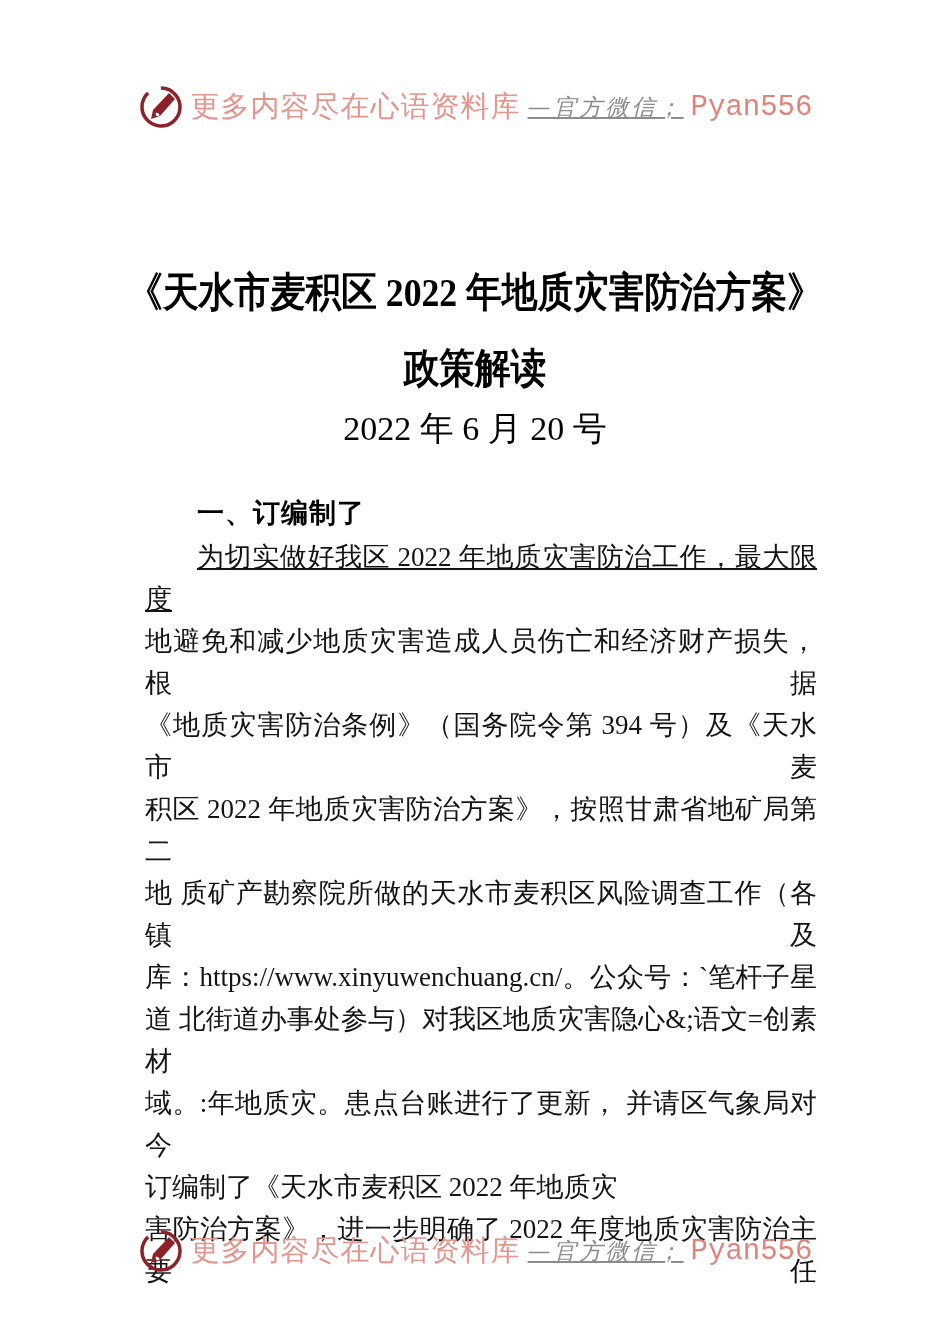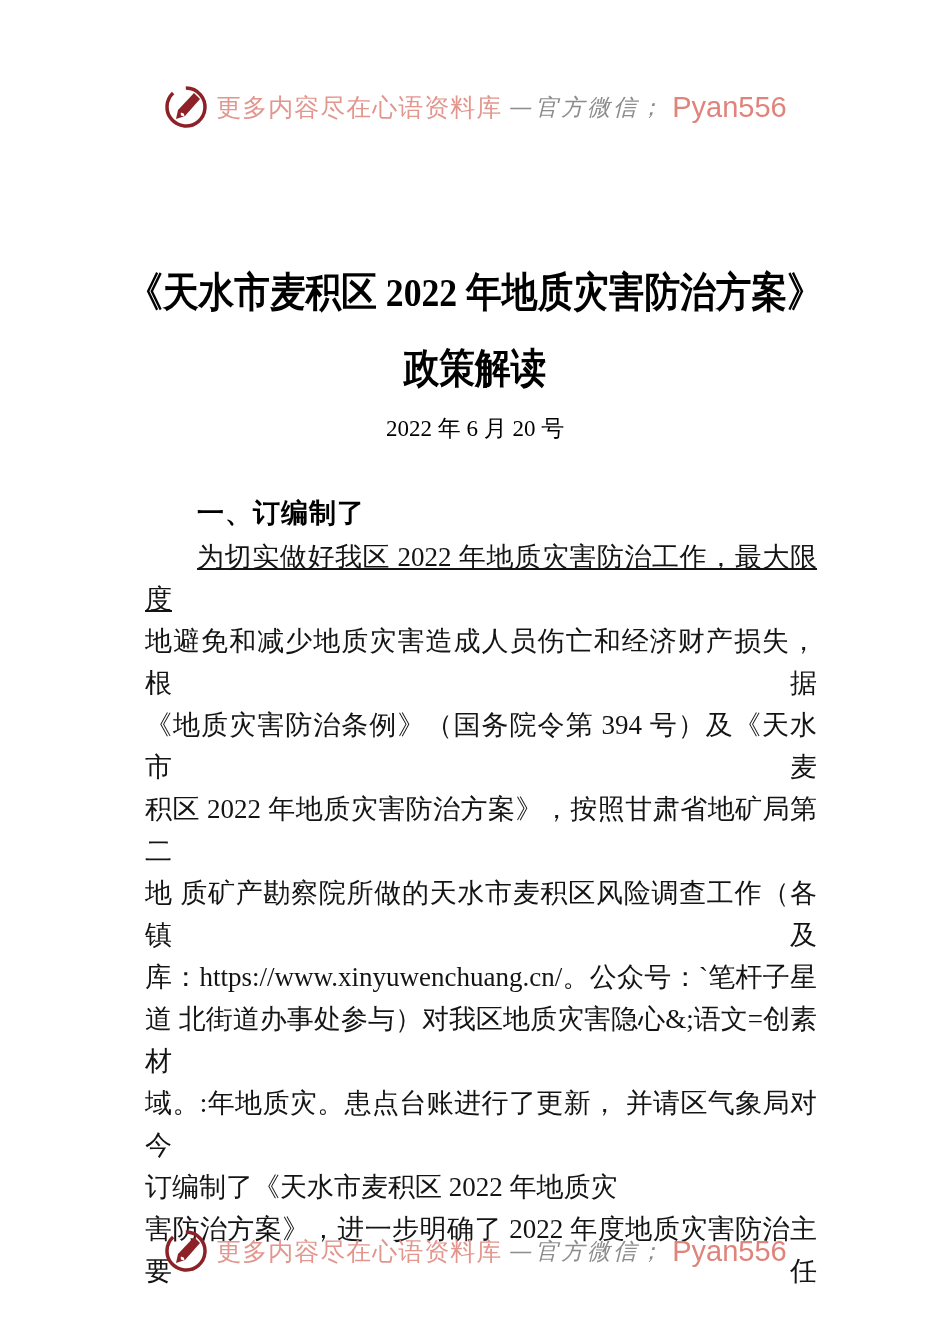--- a/index.html
+++ b/index.html
@@ -15,38 +15,38 @@
 
   
   .wm {
     position:absolute; left:0; width:100%;
     display:flex; align-items:center; justify-content:center;
     gap:7px; white-space:nowrap;
   }
   .wm-header { top:84px; }
   .wm-footer { top:1228px; }
   .wm-logo { width:46px; height:46px; flex:0 0 auto; }
-  .wm-brand { font-size:25px; letter-spacing:1px; color:#e2968e; }
+  .wm-brand { font-size:29px; letter-spacing:1px; color:#e2968e; }
   .wm-label { font-size:23px; letter-spacing:3px; font-style:italic;
-              font-family:"DejaVu Serif",serif; color:#8c8c8c; }
-  .wm-id   { font-size:29px; font-family:Liberation Sans, sans-serif; color:#e0837b; }
+              font-family:"DejaVu Serif",serif; color:#8c8c8c;text-decoration:underline; }
+  .wm-id   { font-size:29px; font-family:Liberation Mono, monospace; color:#e0837b; }
 
   
   .title-line {
     position:absolute; left:0; width:100%;
     text-align:center; font-weight:bold;
     font-size:41px; line-height:52px;
     transform:scaleX(0.87); transform-origin:center;
     color:#000;
   }
   .t1 { top:266px; }
   .t2 { top:342px; }
   .date-line {
     position:absolute; top:410px; left:0; width:100%;
-    text-align:center; font-size:23px; line-height:38px; color:#000;
+    text-align:center; font-size:34px; line-height:38px; color:#000;
   }
 
   
   .content { position:absolute; top:496px; left:145px; width:672px; }
   .sec-heading {
     font-family:"Liberation Sans","DejaVu Sans",sans-serif;
     font-weight:bold; font-size:27px; line-height:34px;
     text-indent:52px; letter-spacing:1px; margin-bottom:6px; color:#000;
   }
   .bl { font-size:27px; line-height:42px; color:#141414; }

